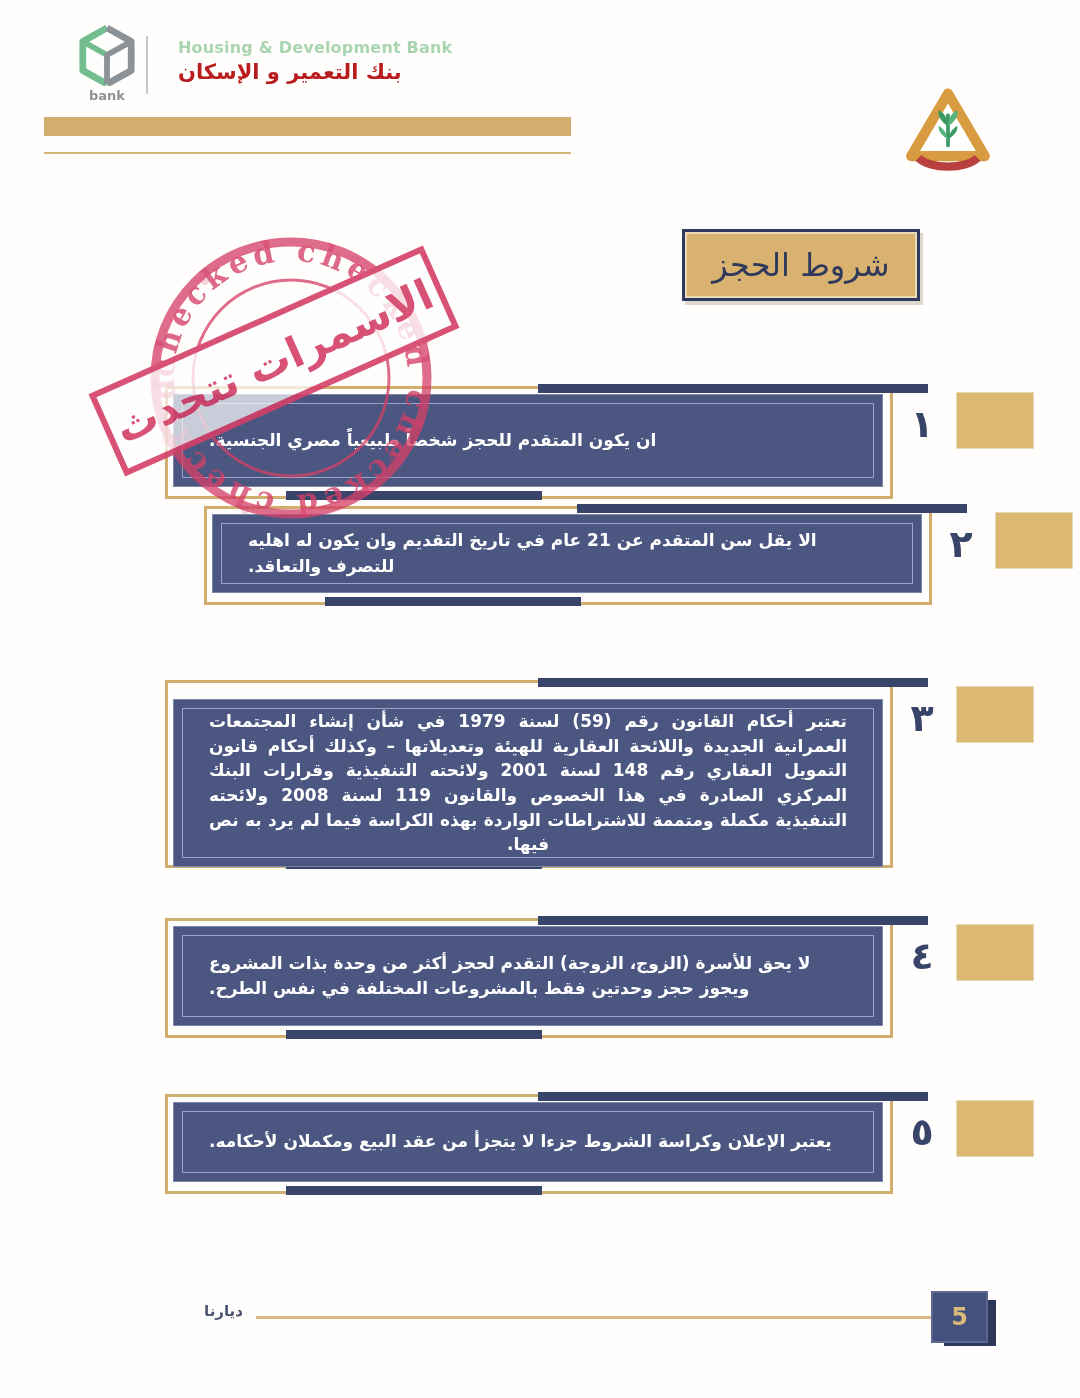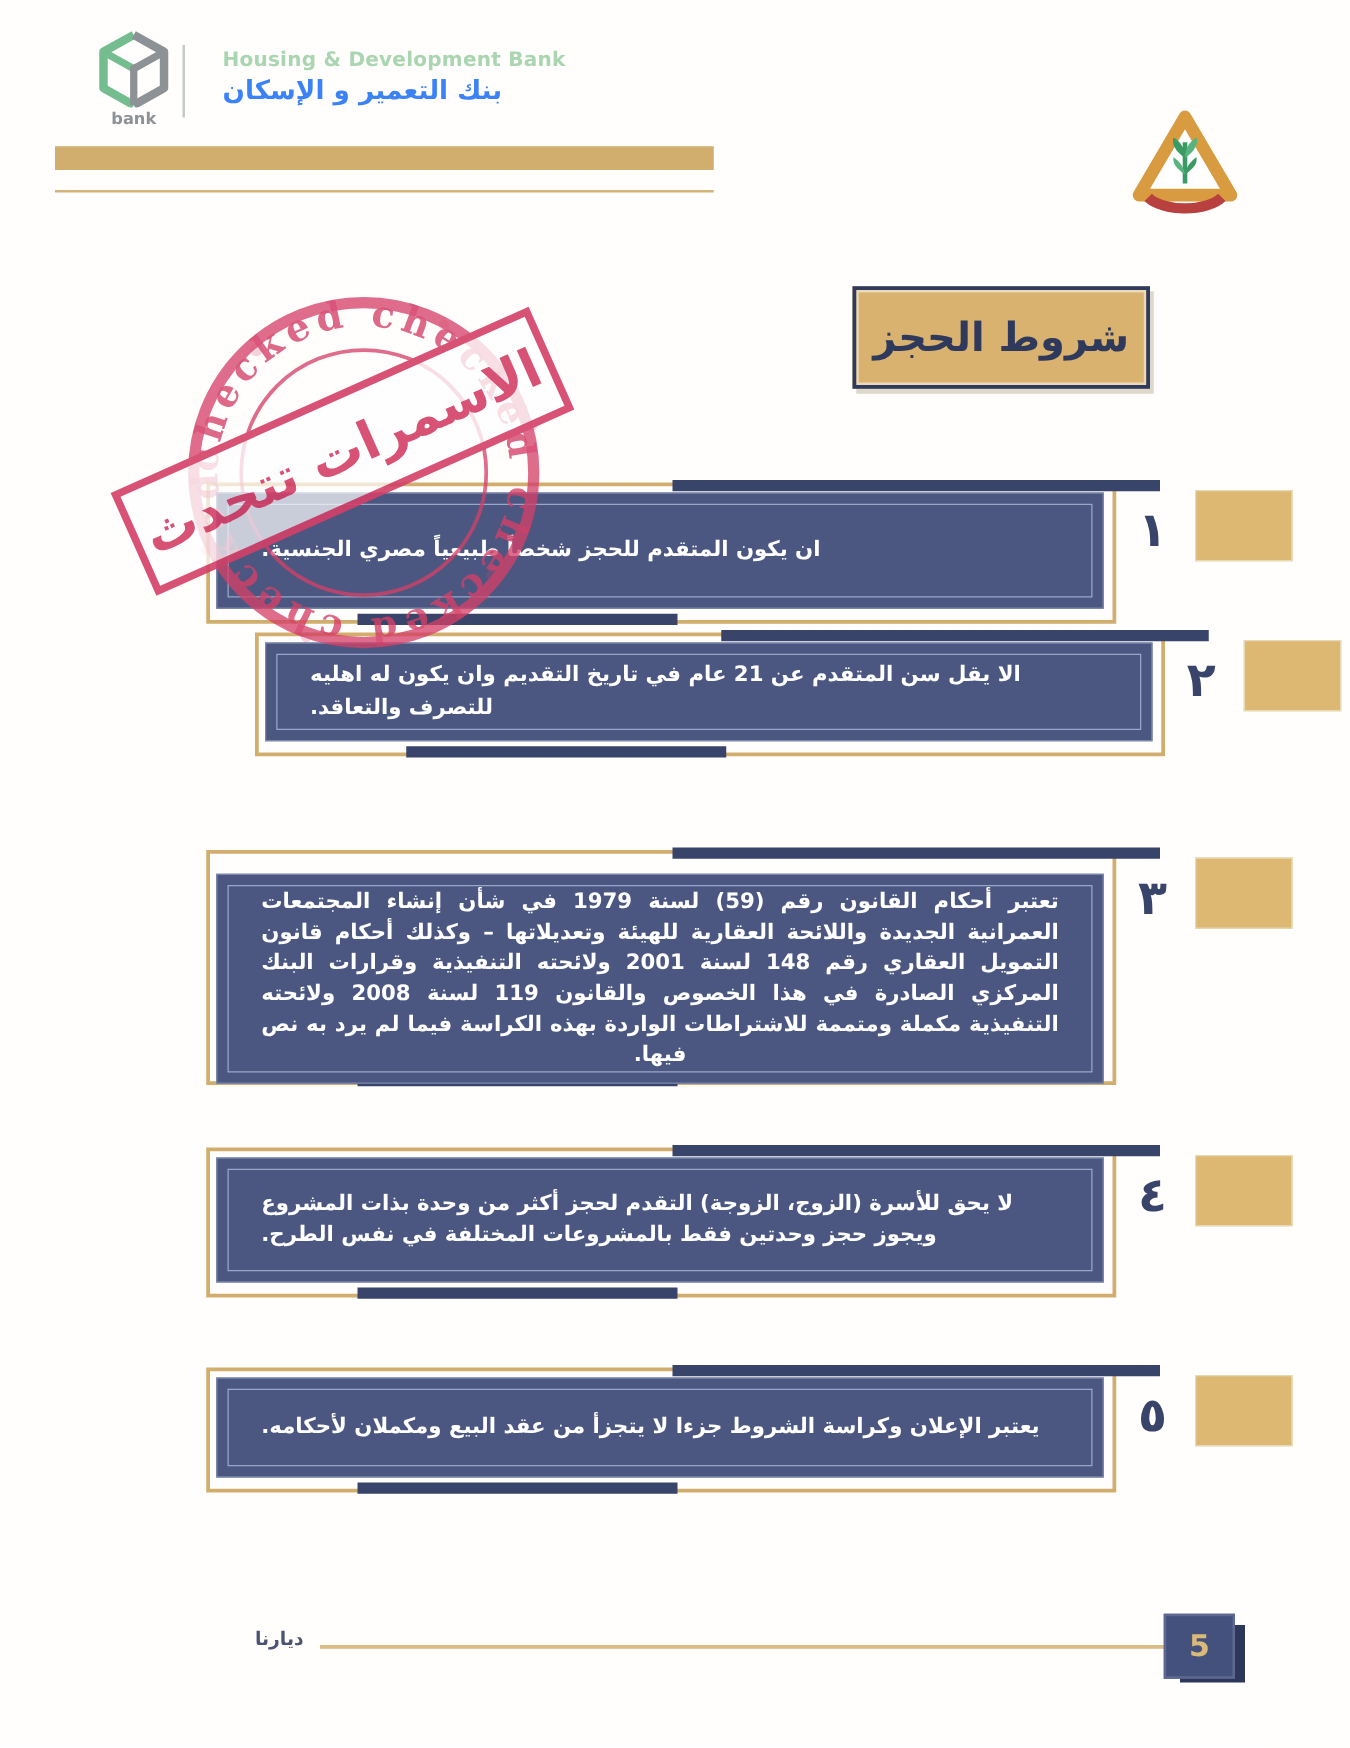--- a/index.html
+++ b/index.html
@@ -8,34 +8,34 @@
     position:relative;width:1080px;height:1398px;margin:0 auto;
     background:#fffefd;overflow:hidden;
     font-family:"DejaVu Sans", sans-serif;
   }
   
   .hdb-logo{position:absolute;left:75px;top:24px;width:64px;text-align:center;}
   .hdb-caption{font-size:13px;font-weight:bold;color:#8d9296;margin-top:-2px;text-align:center;}
   .hdb-divider{position:absolute;left:146px;top:36px;width:2px;height:58px;background:#c6c9cb;}
   .hdb-text{position:absolute;left:158px;top:38px;margin-left:20px;}
   .hdb-en{font-size:16px;font-weight:bold;color:#a9d5b0;letter-spacing:.2px;}
-  .hdb-ar{font-size:21px;font-weight:bold;color:#3b82f6;margin-top:3px;direction:rtl;text-align:left;}
+  .hdb-ar{font-size:21px;font-weight:bold;color:#b91c1c;margin-top:3px;direction:rtl;text-align:left;}
   .gold-bar{position:absolute;left:44px;top:117px;width:527px;height:19px;background:#d2ae6e;}
   .gold-hairline{position:absolute;left:44px;top:152px;width:527px;height:2px;background:#d5b479;}
   .nuca-text{position:absolute;right:178px;top:94px;text-align:right;}
   .nuca-ar{font-size:26px;font-weight:bold;color:#3f5560;direction:rtl;}
   .nuca-en{font-size:19px;font-weight:bold;color:#38a878;margin-top:4px;}
   .nuca-logo{position:absolute;left:902px;top:86px;}
   
   .section-title{
-    position:absolute;left:682px;top:229px;width:238px;height:82px;
+    position:absolute;left:682px;top:229px;width:238px;height:72px;
     background:#d8b26e;border:3px solid #2f3a5f;
     box-shadow:inset 0 0 0 2px rgba(255,255,255,.5), 3px 4px 0 rgba(120,100,60,.25);
     display:flex;align-items:center;justify-content:center;
-    font-size:32px;font-weight:bold;color:#2e395c;direction:rtl;
+    font-size:32px;font-weight:normal;color:#2e395c;direction:rtl;
   }
   
   .item{position:absolute;left:0;width:1080px;}
   .gold-frame{position:absolute;left:165px;top:-8px;width:728px;border:3px solid #d2ae6e;}
   .navy-box{position:absolute;left:173px;top:0;width:710px;background:#4b5781;border:1px solid #7c88ab;}
   .navy-inner{
     position:absolute;inset:8px;border:1px solid #9aa6c9;
     display:flex;align-items:center;justify-content:center;padding:4px 26px;direction:rtl;
   }
   .navy-inner p{

